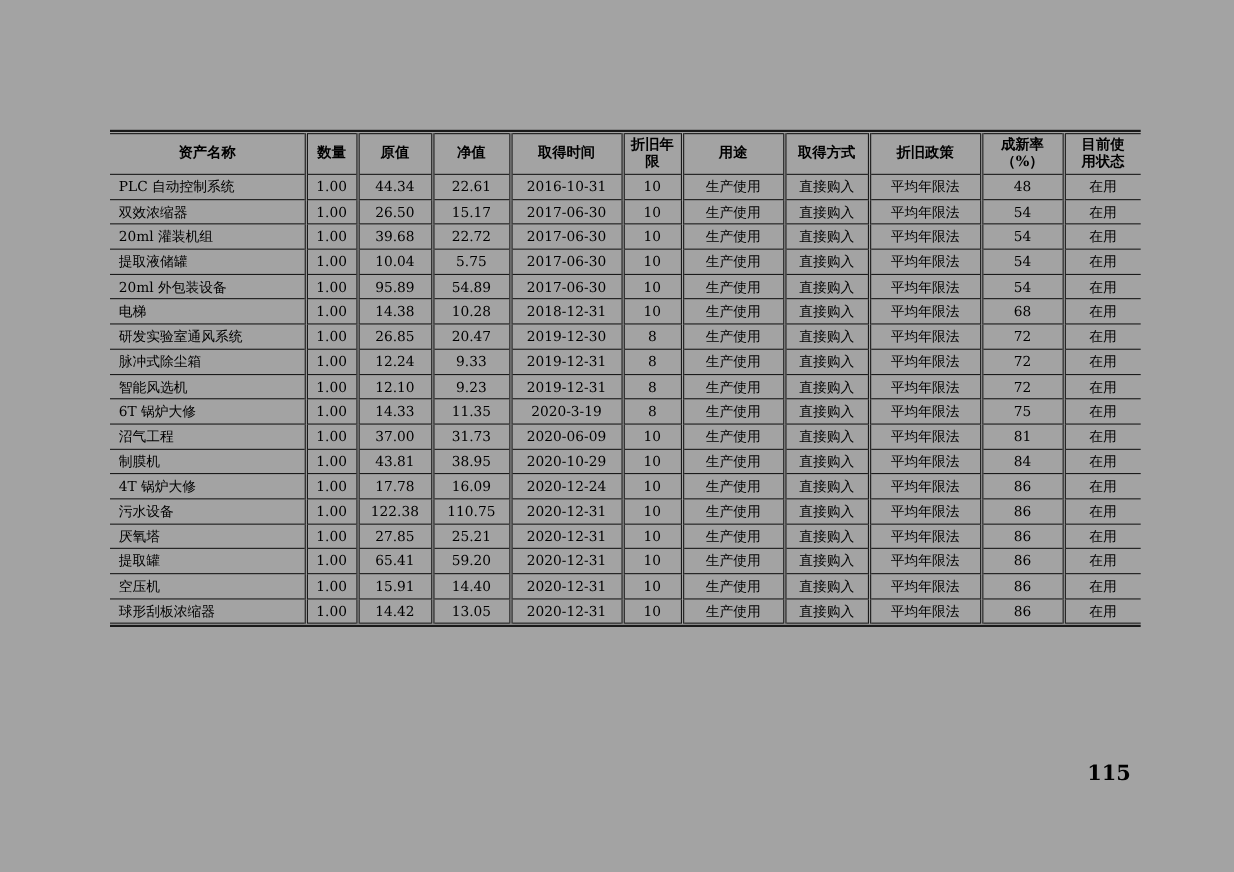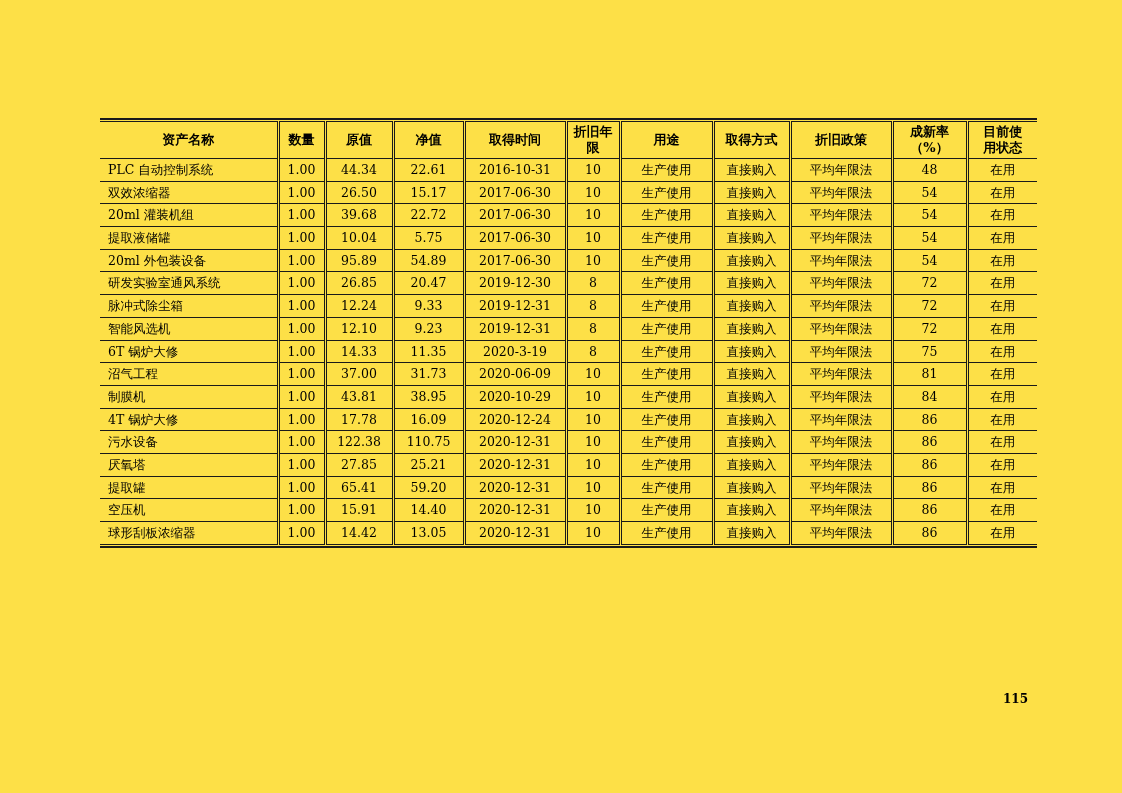--- a/index.html
+++ b/index.html
@@ -6,21 +6,21 @@
   html, body {
     width: 1122px; height: 793px;
     background: #ffffff;
     font-family: "DejaVu Serif", "Liberation Serif", serif;
     color: #000000;
     overflow: hidden;
   }
   .page {
     position: relative;
     width: 1122px; height: 793px;
-    background: #fde047;
+    background: #a3a3a3;
   }
   
   .table-wrap {
     position: absolute;
     left: 100px; top: 118px;
     width: 937px;
     border-top: 2.5px solid #1a1a1a;
     border-bottom: 2.5px solid #1a1a1a;
     padding-top: 1px;
     padding-bottom: 1px;
@@ -57,21 +57,21 @@
     white-space: nowrap;
   }
   table.asset-table tbody td.name-cell {
     text-align: left;
     padding-left: 8px;
   }
   .page-number {
     position: absolute;
     top: 692px;
     right: 94px;
-    font-size: 12px;
+    font-size: 19px;
     font-weight: bold;
     font-family: "DejaVu Serif", "Liberation Serif", serif;
   }
 </style>
 </head>
 <body>
 
 <div class="page">
 
   <div class="table-wrap">
@@ -165,20 +165,33 @@
             <td>54.89</td>
             <td>2017-06-30</td>
             <td>10</td>
             <td>生产使用</td>
             <td>直接购入</td>
             <td>平均年限法</td>
             <td>54</td>
             <td>在用</td>
           </tr>
           <tr>
+            <td class="name-cell">电梯</td>
+            <td>1.00</td>
+            <td>14.38</td>
+            <td>10.28</td>
+            <td>2018-12-31</td>
+            <td>10</td>
+            <td>生产使用</td>
+            <td>直接购入</td>
+            <td>平均年限法</td>
+            <td>68</td>
+            <td>在用</td>
+          </tr>
+          <tr>
             <td class="name-cell">研发实验室通风系统</td>
             <td>1.00</td>
             <td>26.85</td>
             <td>20.47</td>
             <td>2019-12-30</td>
             <td>8</td>
             <td>生产使用</td>
             <td>直接购入</td>
             <td>平均年限法</td>
             <td>72</td>

